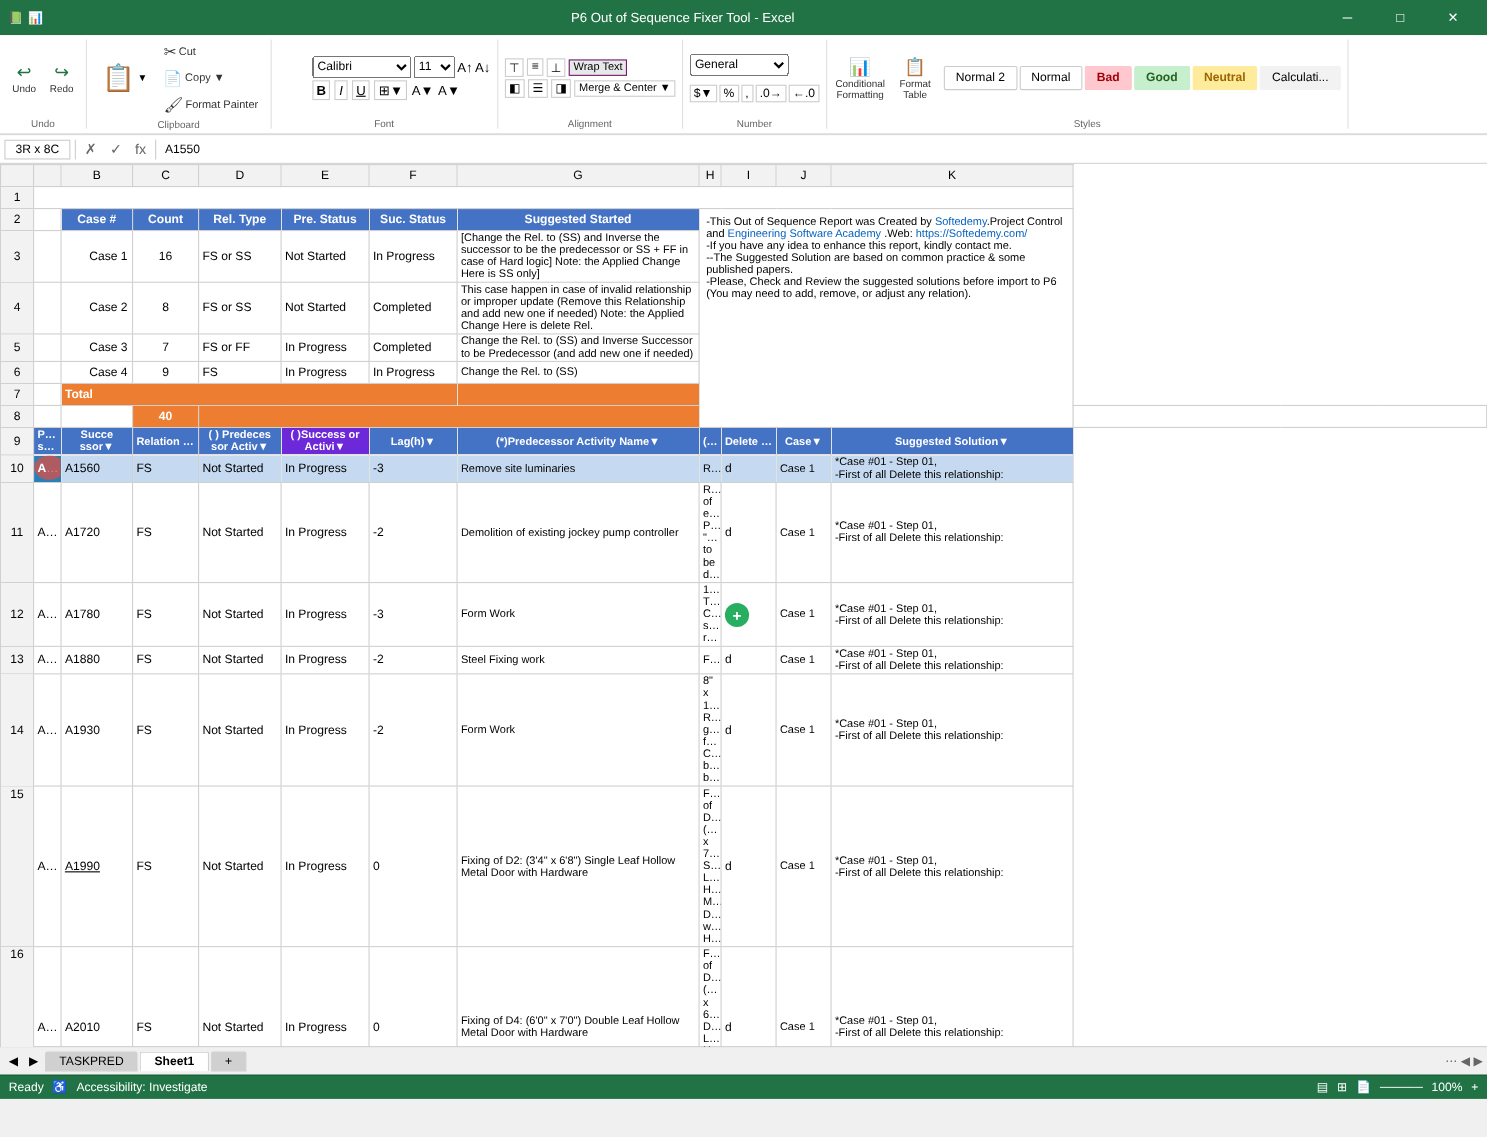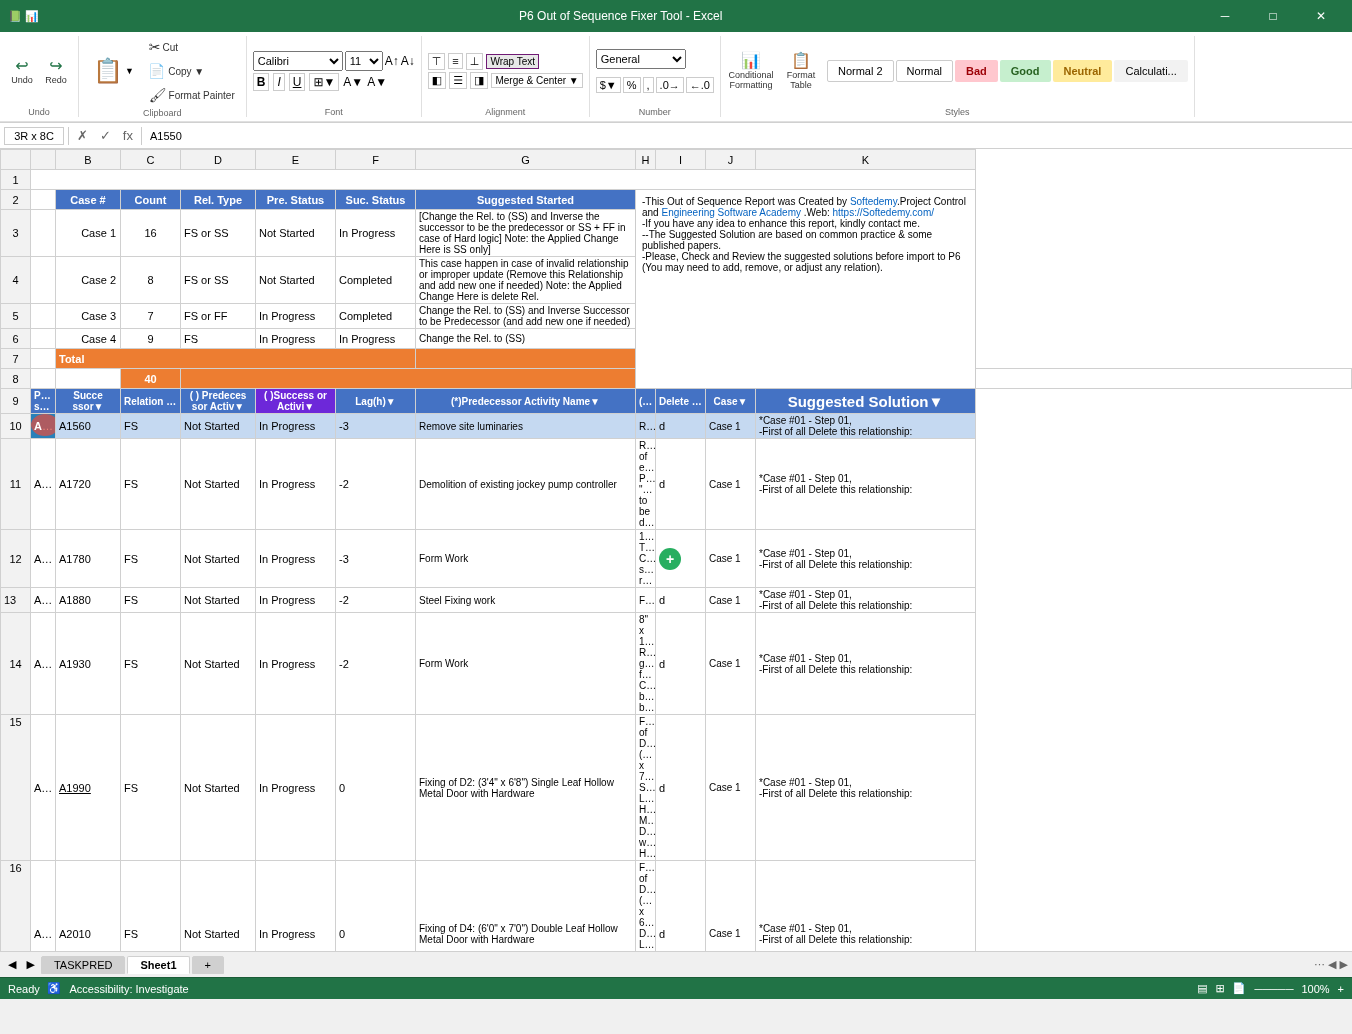--- a/index.html
+++ b/index.html
@@ -118,21 +118,21 @@
           <div class="rb-icon-btn">✂ <span style="font-size:10px; margin-left:2px;">Cut</span></div>
           <div class="rb-icon-btn">📄 <span style="font-size:10px; margin-left:2px;">Copy ▼</span></div>
           <div class="rb-icon-btn">🖌 <span style="font-size:10px; margin-left:2px;">Format Painter</span></div>
         </div>
       </div>
       <div class="ribbon-group-label">Clipboard</div>
     </div>
 
     <div class="ribbon-group">
       <div class="ribbon-group-content">
-        <div style="display:flex; flex-direction:column; gap:2px;">
+        <div style="display:flex; flex-direction:column; gap:2px;margin-left:31px;">
           <div style="display:flex; gap:2px; align-items:center;">
             <select style="font-size:11px; width:90px; height:20px;">
               <option>Calibri</option>
             </select>
             <select style="font-size:11px; width:38px; height:20px;">
               <option>11</option>
             </select>
             <span style="cursor:pointer; font-size:12px;">A↑</span>
             <span style="cursor:pointer; font-size:12px;">A↓</span>
           </div>
@@ -345,21 +345,21 @@
             <td style="background:#4472c4; color:white; font-weight:bold; font-size:10px; white-space:normal; text-align:center; width:60px;">Predece ssor▼</td>
             <td style="background:#4472c4; color:white; font-weight:bold; font-size:10px; white-space:normal; text-align:center;">Succe ssor▼</td>
             <td style="background:#4472c4; color:white; font-weight:bold; font-size:10px; text-align:center;">Relation ship p Type▼</td>
             <td style="background:#4472c4; color:white; font-weight:bold; font-size:10px; white-space:normal; text-align:center;">( ) Predeces sor Activ▼</td>
             <td style="background:#6d28d9; color:white; font-weight:bold; font-size:10px; white-space:normal; text-align:center;">( )Success or Activi▼</td>
             <td style="background:#4472c4; color:white; font-weight:bold; font-size:10px; text-align:center;">Lag(h)▼</td>
             <td style="background:#4472c4; color:white; font-weight:bold; font-size:10px; text-align:center;">(*)Predecessor Activity Name▼</td>
             <td style="background:#4472c4; color:white; font-weight:bold; font-size:10px; text-align:center;">(*)Successor Activity Name▼</td>
             <td style="background:#4472c4; color:white; font-weight:bold; font-size:10px; text-align:center;">Delete This Row▼</td>
             <td style="background:#4472c4; color:white; font-weight:bold; font-size:10px; text-align:center;">Case▼</td>
-            <td style="background:#4472c4; color:white; font-weight:bold; font-size:15px; text-align:center;">Suggested Solution▼</td>
+            <td style="background:#4472c4; color:white; font-weight:bold; font-size:10px; text-align:center;">Suggested Solution▼</td>
           </tr>
 
           <tr>
             <td style="background:#f2f2f2; text-align:center;">10</td>
             <td style="position:relative; background:#2980b9; color:white;">
               <span style="position:absolute; width:28px; height:22px; background:#e74c3c; border-radius:50%; top:0; left:0; z-index:1; opacity:0.7;"></span>
               <span style="position:relative; z-index:2; font-size:11px; font-weight:bold;">A1550</span>
             </td>
             <td style="background:#c5d9f1;">A1560</td>
             <td style="background:#c5d9f1;">FS</td>
@@ -399,21 +399,21 @@
             <td style="font-size:10px;">Form Work</td>
             <td style="font-size:10px; white-space:normal;">18" Thk. Concrete slab reinforced</td>
             <td style="position:relative; text-align:center;">
               <div style="position:relative; display:inline-block; width:22px; height:22px; background:#27ae60; border-radius:50%; cursor:pointer; display:flex; align-items:center; justify-content:center; color:white; font-weight:bold; font-size:14px;">+</div>
             </td>
             <td style="font-size:10px;">Case 1</td>
             <td style="font-size:10px; white-space:normal;">*Case #01 - Step 01,<br>-First of all Delete this relationship:</td>
           </tr>
 
           <tr>
-            <td style="background:#f2f2f2; text-align:left;">13</td>
+            <td style="background:#f2f2f2; text-align:center;">13</td>
             <td>A1870</td>
             <td>A1880</td>
             <td>FS</td>
             <td>Not Started</td>
             <td>In Progress</td>
             <td>-2</td>
             <td style="font-size:10px; white-space:normal;">Steel Fixing work</td>
             <td style="font-size:10px;">Form Work</td>
             <td>d</td>
             <td style="font-size:10px;">Case 1</td>

